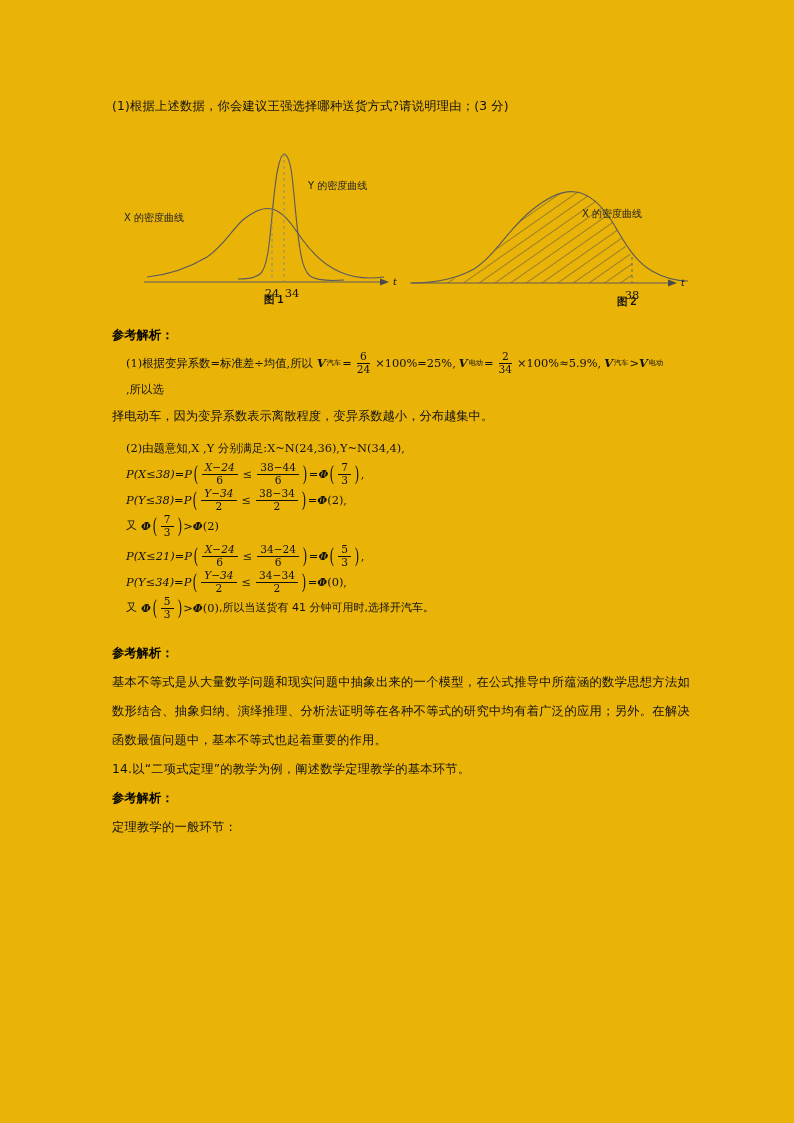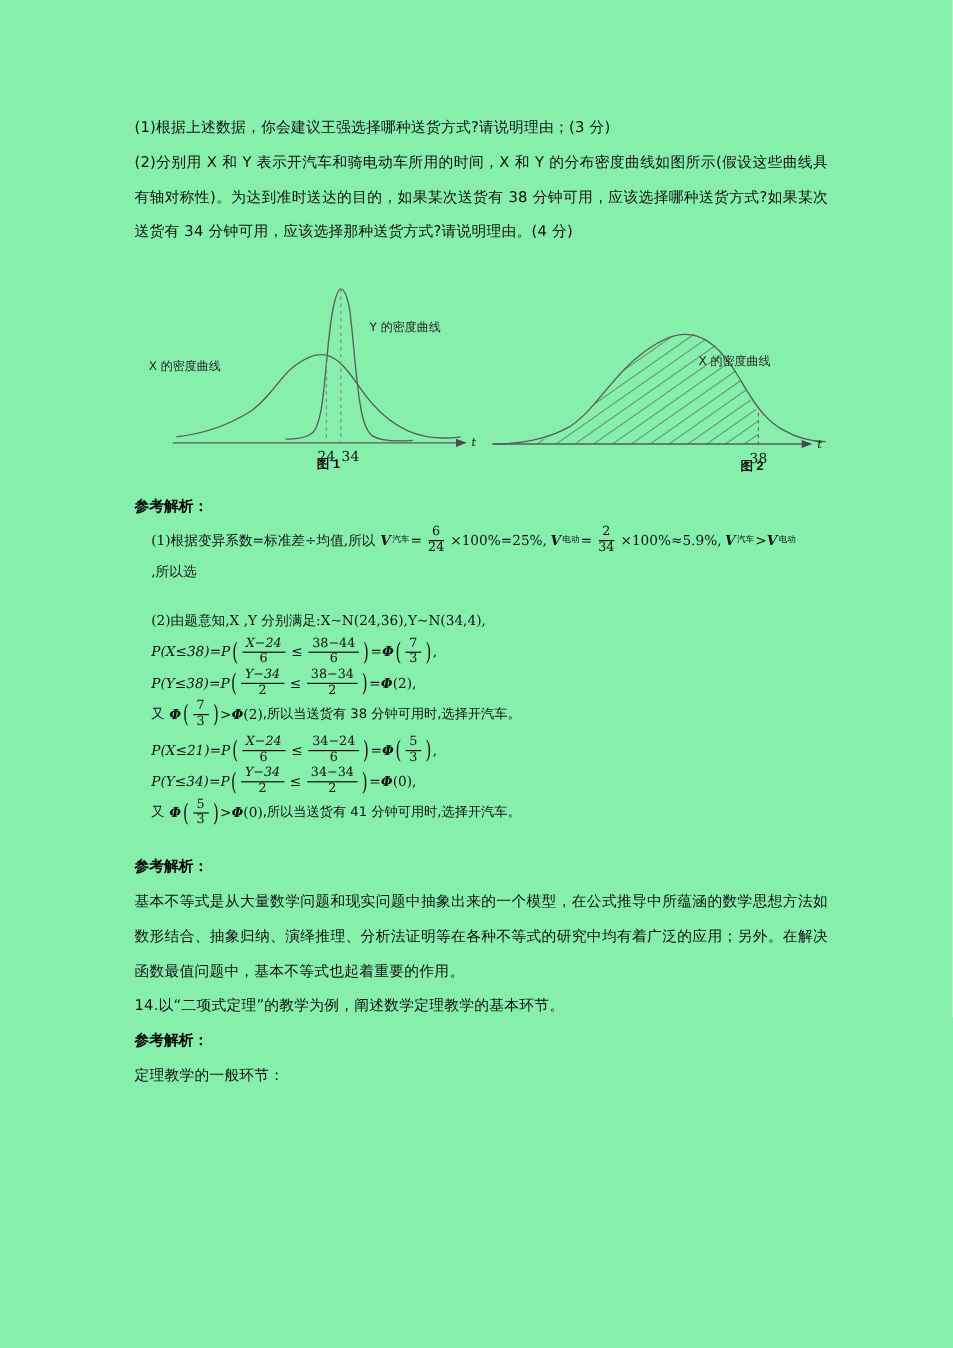--- a/index.html
+++ b/index.html
@@ -13,21 +13,21 @@
     position: relative;
     font-family: "DejaVu Sans", "Liberation Sans", sans-serif;
     color: #000000;
     overflow: hidden;
   }
   .page {
     position: absolute;
     left: 0; top: 0;
     width: 794px;
     height: 1123px;
-    background: #86efac;
+    background: #eab308;
   }
   .content {
     position: absolute;
     left: 112px;
     top: 92px;
     width: 578px;
   }
 
   
   .para {
@@ -139,21 +139,20 @@
   .gap-md { height: 18px; }
 </style>
 </head>
 <body>
 
 <div class="page">
   <div class="content">
 
     <p class="para q">(1)根据上述数据，你会建议王强选择哪种送货方式?请说明理由；(3 分)</p>
 
-    <p class="para q">(2)分别用 X 和 Y 表示开汽车和骑电动车所用的时间，X 和 Y 的分布密度曲线如图所示(假设这些曲线具有轴对称性)。为达到准时送达的目的，如果某次送货有 38 分钟可用，应该选择哪种送货方式?如果某次送货有 34 分钟可用，应该选择那种送货方式?请说明理由。(4 分)</p>
 
     <div class="spacer-figure"></div>
 
     <div class="figure-wrap">
       <svg class="figure-svg" width="578" height="178" viewBox="0 0 578 178">
         <defs>
           <clipPath id="clipShade">
             <path d="M 313 150
                      C 330 150, 350 146, 368 132
                      C 386 118, 400 92, 420 76
@@ -247,22 +246,23 @@
         </span>
         <span>×100%≈5.9%,</span>
         <span class="it bd" style="margin-left:3px">V</span>
         <span class="sub">汽车</span>
         <span>&gt;</span>
         <span class="it bd">V</span>
         <span class="sub">电动</span>
         <span>,所以选</span>
       </div>
 
-
-      <div class="mathline indent" style="margin-top:15px">(2)由题意知,X ,Y 分别满足:X~N(24,36),Y~N(34,4),</div>
+      <p class="cn-text" style="margin:0">择电动车，因为变异系数表示离散程度，变异系数越小，分布越集中。</p>
+
+      <div class="mathline indent" style="margin-top:4px">(2)由题意知,X ,Y 分别满足:X~N(24,36),Y~N(34,4),</div>
 
       <div class="mathline indent">
         <span class="it">P(X≤38)=P</span>
         <span class="paren">(</span>
         <span class="frac">
           <span class="num it">X−24</span>
           <span class="den">6</span>
         </span>
         <span style="margin:0 3px">≤</span>
         <span class="frac">
@@ -305,21 +305,20 @@
         <span class="bd it" style="margin-left:4px">Φ</span>
         <span class="paren">(</span>
         <span class="frac">
           <span class="num">7</span>
           <span class="den">3</span>
         </span>
         <span class="paren">)</span>
         <span>&gt;</span>
         <span class="bd it">Φ</span>
         <span>(2)</span>
-        <span class="cjk-mini">,所以当送货有 38 分钟可用时,选择开汽车。</span>
       </div>
 
       <div class="mathline indent" style="margin-top:4px">
         <span class="it">P(X≤21)=P</span>
         <span class="paren">(</span>
         <span class="frac">
           <span class="num it">X−24</span>
           <span class="den">6</span>
         </span>
         <span style="margin:0 3px">≤</span>

